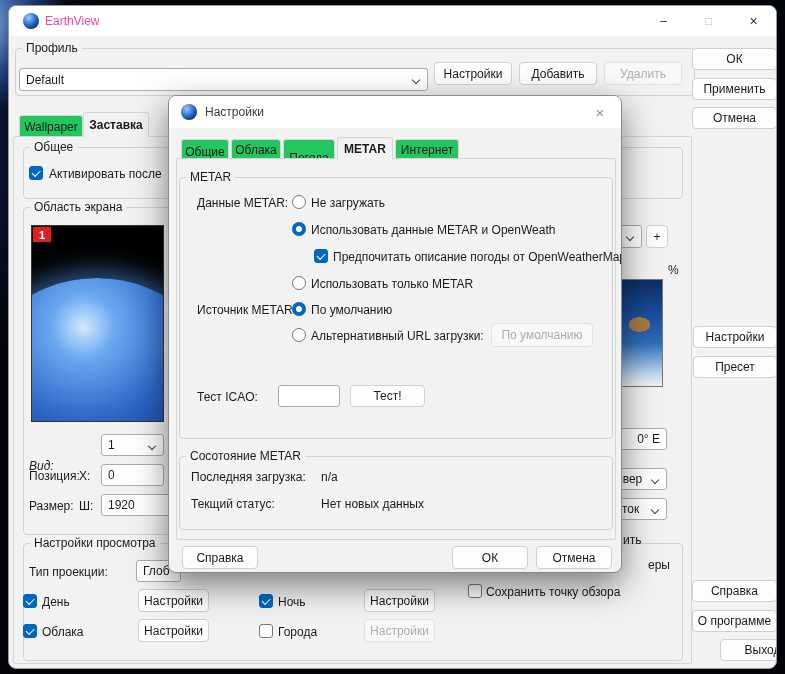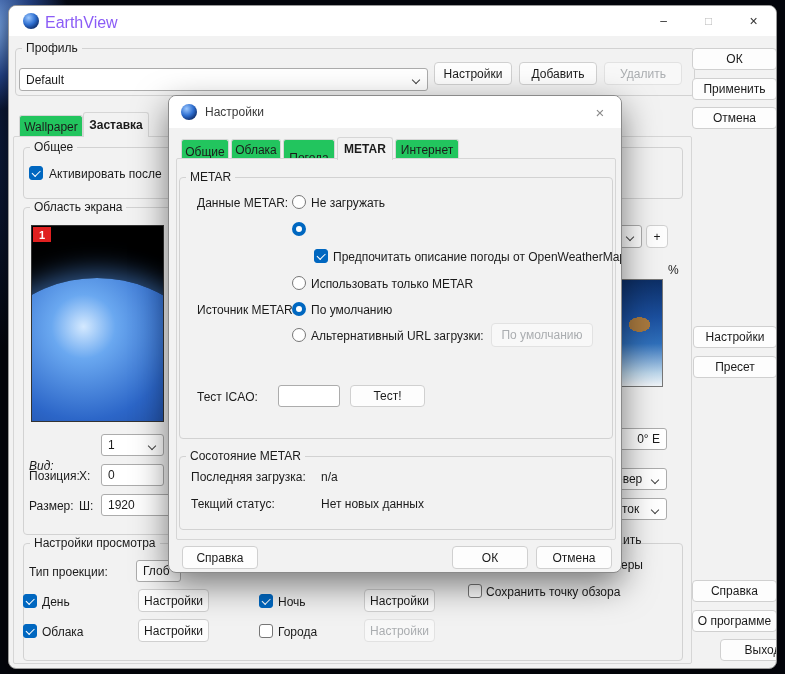--- a/index.html
+++ b/index.html
@@ -13,21 +13,21 @@
       #04060d;
   }
   .window{
     position:absolute;left:8px;top:5px;width:769px;height:664px;
     background:#f2f2f2;border:1px solid #9a9a9a;border-radius:8px;overflow:hidden;
     box-shadow:0 8px 24px rgba(0,0,0,.55);
   }
   .titlebar{position:absolute;left:0;top:0;right:0;height:30px;background:#fff;}
   .appicon{position:absolute;width:16px;height:16px;border-radius:50%;
     background:radial-gradient(circle at 35% 30%, #9cc8ff, #2f6fd0 45%, #0d2a66 80%, #061430);}
-  .wtitle{position:absolute;left:36px;top:8px;color:#8b5cf6;font-size:16px;}
+  .wtitle{position:absolute;left:36px;top:8px;color:#ec4899;font-size:12px;}
   .capbtn{position:absolute;top:0;width:45px;height:30px;display:flex;align-items:center;justify-content:center;color:#333;font-size:12px;}
   .lb{position:absolute;white-space:nowrap;line-height:14px;color:#1b1b1b;}
   .grp{position:absolute;border:1px solid #d2d2d2;border-radius:4px;}
   .glab{position:absolute;top:-8px;left:6px;background:#f2f2f2;padding:0 4px;white-space:nowrap;}
   .btn{position:absolute;display:flex;align-items:center;justify-content:center;
     background:#fdfdfd;border:1px solid #d0d0d0;border-radius:4px;font-size:12px;color:#1b1b1b;}
   .btn.dis{color:#aaadb0;background:#f8f8f8;border-color:#e2e2e2;}
   .field{position:absolute;background:#fff;border:1px solid #acacac;border-radius:3px;
     display:flex;align-items:center;padding:0 6px;font-size:12px;color:#1b1b1b;overflow:hidden;white-space:nowrap;}
   .chev{position:absolute;right:8px;top:8px;width:6px;height:6px;
@@ -157,21 +157,21 @@
     </div>
     <div class="field" style="left:600px;top:462px;width:58px;height:22px;z-index:2;">
       <span>евер</span>
       <span class="chev"></span>
     </div>
     <div class="field" style="left:600px;top:492px;width:58px;height:22px;z-index:2;">
       <span>сток</span>
       <span class="chev"></span>
     </div>
     <span class="lb" style="left:614px;top:527px;z-index:2;">ить</span>
-    <span class="lb" style="left:612px;top:552px;z-index:2;">еры</span>
+    <span class="lb" style="left:612px;top:552px;z-index:2;padding-left:27px;">еры</span>
     <span class="cb" style="left:459px;top:578px;z-index:2;"></span>
     <span class="lb" style="left:477px;top:579px;z-index:2;">Сохранить точку обзора</span>
 
     <div class="btn" style="left:683px;top:574px;width:85px;height:22px;">Справка</div>
     <div class="btn" style="left:683px;top:604px;width:85px;height:22px;">О программе</div>
     <div class="btn" style="left:683px;top:633px;width:85px;height:22px;margin-left:28px;">Выход</div>
   </div>
 
   <div class="dialog">
     <div class="dtitlebar">
@@ -187,20 +187,21 @@
     <div class="tab" style="left:226px;top:43px;width:64px;height:20px;">Интернет</div>
     <div class="panel" style="left:7px;top:62px;width:440px;height:382px;"></div>
 
     <div class="grp" style="left:10px;top:81px;width:434px;height:262px;z-index:2;">
       <span class="glab">METAR</span>
     </div>
     <span class="lb" style="left:28px;top:100px;z-index:2;">Данные METAR:</span>
     <span class="rd" style="left:123px;top:99px;z-index:2;"></span>
     <span class="lb" style="left:142px;top:100px;z-index:2;">Не загружать</span>
     <span class="rd on" style="left:123px;top:126px;z-index:2;"></span>
+    <span class="lb" style="left:142px;top:127px;z-index:2;">Использовать данные METAR и OpenWeath</span>
     <span class="cb on" style="left:145px;top:153px;z-index:2;"></span>
     <span class="lb" style="left:164px;top:154px;z-index:2;">Предпочитать описание погоды от OpenWeatherMap</span>
     <span class="rd" style="left:123px;top:180px;z-index:2;"></span>
     <span class="lb" style="left:142px;top:181px;z-index:2;">Использовать только METAR</span>
     <span class="lb" style="left:28px;top:207px;z-index:2;">Источник METAR:</span>
     <span class="rd on" style="left:123px;top:206px;z-index:2;"></span>
     <span class="lb" style="left:142px;top:207px;z-index:2;">По умолчанию</span>
     <span class="rd" style="left:123px;top:232px;z-index:2;"></span>
     <span class="lb" style="left:142px;top:233px;z-index:2;">Альтернативный URL загрузки:</span>
     <div class="btn dis" style="left:322px;top:227px;width:102px;height:24px;z-index:2;">По умолчанию</div>

